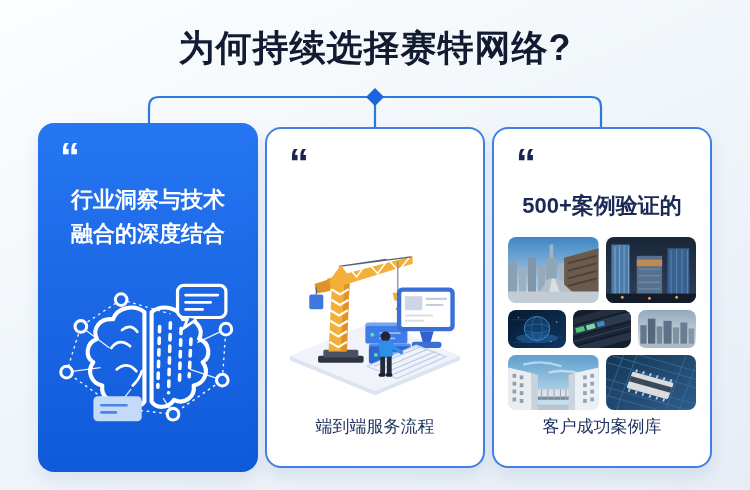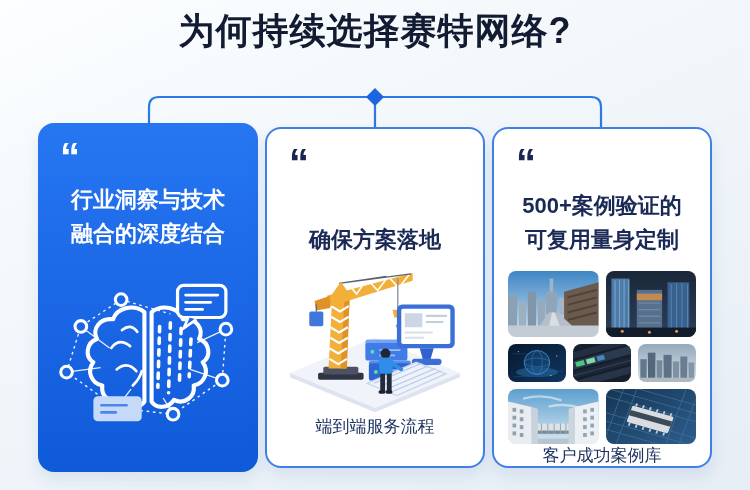--- a/index.html
+++ b/index.html
@@ -1,19 +1,19 @@
 <!DOCTYPE html>
 <html><head>
 <meta charset="utf-8">
 <style>
   html,body{margin:0;padding:0;}
   body{width:750px;height:490px;overflow:hidden;font-family:"Liberation Sans",sans-serif;}
   .stage{position:relative;width:750px;height:490px;
     background:linear-gradient(155deg,#fcfeff 0%,#f1f6fa 45%,#e6edf5 100%);}
-  .page-title{position:absolute;top:7px;left:0;width:100%;margin:0;text-align:center;
+  .page-title{position:absolute;top:24px;left:0;width:100%;margin:0;text-align:center;
     font-size:36px;font-weight:800;letter-spacing:1px;color:#121b32;}
   .bracket{position:absolute;left:143px;top:87px;}
   .cards{position:absolute;left:38px;top:123px;width:674px;height:349px;display:flex;gap:7px;}
   .card{box-sizing:border-box;border-radius:16px;display:flex;flex-direction:column;align-items:center;
     padding:12px 16px;box-shadow:0 8px 16px rgba(30,80,160,0.10);}
   .card-blue{width:220px;height:349px;color:#ffffff;
     background:linear-gradient(180deg,#2676f2 0%,#1a66e4 55%,#0f5ad8 100%);}
   .card-white{width:220px;height:341px;margin-top:4px;background:#ffffff;
     border:2px solid #4080e6;color:#1a2a55;}
   .quote{align-self:flex-start;font-size:40px;font-weight:900;line-height:1;height:30px;
@@ -113,21 +113,20 @@
             </g>
           </g>
         </svg>
       </div>
     </section>
 
     <section class="card card-white">
       <div class="quote">“</div>
       <h2 class="card-heading">
         <br>
-        <span>确保方案落地</span>
       </h2>
       <div class="illus-wrap">
         <svg width="198" height="158" viewBox="0 0 210 168">
 
           <path d="M8,126 L105,166 L202,126 L202,131 L105,171 L8,131 Z" fill="#dde4f0"></path>
           <polygon points="105,166 202,126 105,86 8,126" fill="#f0f3fa"></polygon>
 
           <rect x="40" y="126" width="52" height="8" rx="2" fill="#2f3542"></rect>
           <rect x="46" y="119" width="40" height="9" rx="2" fill="#4a5264"></rect>
 
@@ -194,21 +193,20 @@
           </g>
         </svg>
       </div>
       <div class="footer-label">端到端服务流程</div>
     </section>
 
     <section class="card card-white card-case">
       <div class="quote">“</div>
       <h2 class="card-heading">
         <span>500+案例验证的</span><br>
-        <span>可复用量身定制</span>
       </h2>
       <div class="photo-grid">
         <div class="photo-row row-1">
           <div class="photo">
             <svg viewBox="0 0 100 70" preserveAspectRatio="none">
               <defs>
                   <linearGradient id="p1" x1="0" y1="0" x2="0" y2="1">
                 <stop offset="0" stop-color="#3e86c4"></stop>
                     <stop offset="1" stop-color="#d6e7f3"></stop>
                   </linearGradient>

